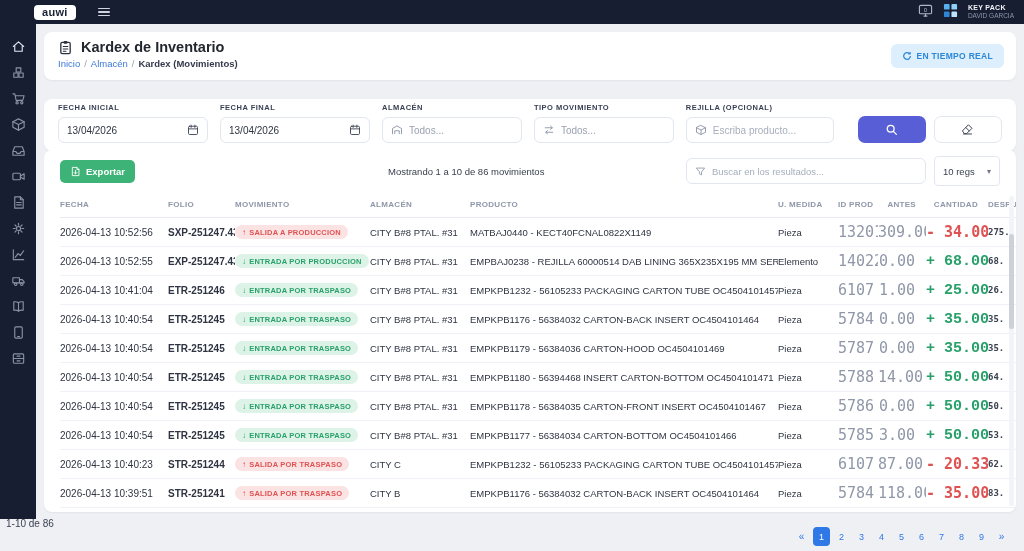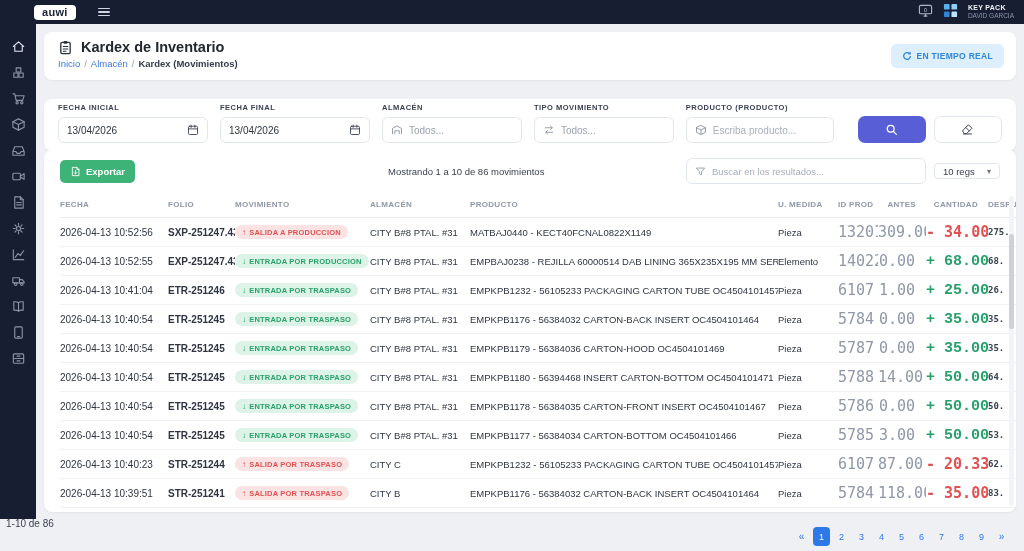--- a/index.html
+++ b/index.html
@@ -58,21 +58,21 @@
   .table-card { left:44px; top:150px; width:972px; height:362px; overflow:hidden; }
   .tbl-toolbar { height:42px; display:flex; align-items:center; padding:0 16px; }
   .export-btn { height:23px; padding:0 10px; background:var(--export-green,#3eb377); border:none; border-radius:5px; color:#fff; font-size:9.5px; font-weight:bold; display:flex; align-items:center; gap:5px; cursor:pointer; }
   .export-btn svg { width:11px; height:11px; stroke:#fff; fill:none; stroke-width:1.3; stroke-linecap:round; }
   .showing-text { margin-left:253px; font-size:9.5px; color:#39404f; }
   .tbl-right { margin-left:auto; display:flex; align-items:center; gap:8px; }
   .result-search { width:240px; height:26px; border:1px solid #e2e6ef; border-radius:6px; display:flex; align-items:center; padding:0 8px; }
   .result-search svg { width:11px; height:11px; stroke:#8a93a5; fill:none; stroke-width:1.2; flex:none; }
   .result-search input { border:none; outline:none; flex:1; min-width:0; font-size:9.5px; color:#2e3442; margin-left:6px; font-family:"Liberation Sans",sans-serif; }
   .result-search input::placeholder { color:#a7aebc; }
-  .regs-select { width:66px; height:16px; border:1px solid #e2e6ef; border-radius:4px; display:flex; align-items:center; justify-content:space-between; padding:0 8px; font-size:9.5px; color:#39404f; cursor:pointer; }
+  .regs-select { width:66px; height:30px; border:1px solid #e2e6ef; border-radius:4px; display:flex; align-items:center; justify-content:space-between; padding:0 8px; font-size:9.5px; color:#39404f; cursor:pointer; }
   .regs-select .chev { color:#707889; font-size:8px; }
 
   .tbl-wrap { margin-left:16px; width:956px; overflow:hidden; }
   table { border-collapse:collapse; table-layout:fixed; width:988px; }
   th { text-align:left; font-size:8px; font-weight:bold; letter-spacing:.3px; color:#8f97a8; padding:8px 10px 8px 0; border-bottom:1px solid #e8ebf1; white-space:nowrap; overflow:hidden; cursor:pointer; }
   th.r { text-align:right; }
   td { height:29px; padding:0 10px 0 0; border-bottom:1px solid #eef1f5; font-size:10px; color:#2e3442; white-space:nowrap; overflow:hidden; }
   .c-folio { font-weight:bold; }
   .c-alm, .c-prod, .c-um { font-size:9.5px; }
   .c-num { font-family:"DejaVu Sans Mono",monospace; font-size:15px; color:#8f97a8; text-align:center; }
@@ -268,21 +268,21 @@
     <span class="flabel">TIPO MOVIMIENTO</span>
     <div class="fcontrol">
       <svg viewBox="0 0 16 16">
           <path d="M3 5h9M10 2.8 12.5 5 10 7.2"></path>
           <path d="M13 11H4M6 8.8 3.5 11 6 13.2"></path>
         </svg>
       <span class="sel-text">Todos...</span>
     </div>
   </div>
   <div class="fgroup w148">
-    <span class="flabel">PRODUCTO (PRODUCTO)</span>
+    <span class="flabel">REJILLA (OPCIONAL)</span>
     <div class="fcontrol">
       <svg viewBox="0 0 16 16">
           <path d="M8 2l6 3v6l-6 3-6-3V5z"></path>
           <path d="M2 5l6 3 6-3M8 8v6"></path>
         </svg>
       <input style="margin-left: 6px;" placeholder="Escriba producto...">
     </div>
   </div>
   <div class="spacer"></div>
   <button class="search-btn">

